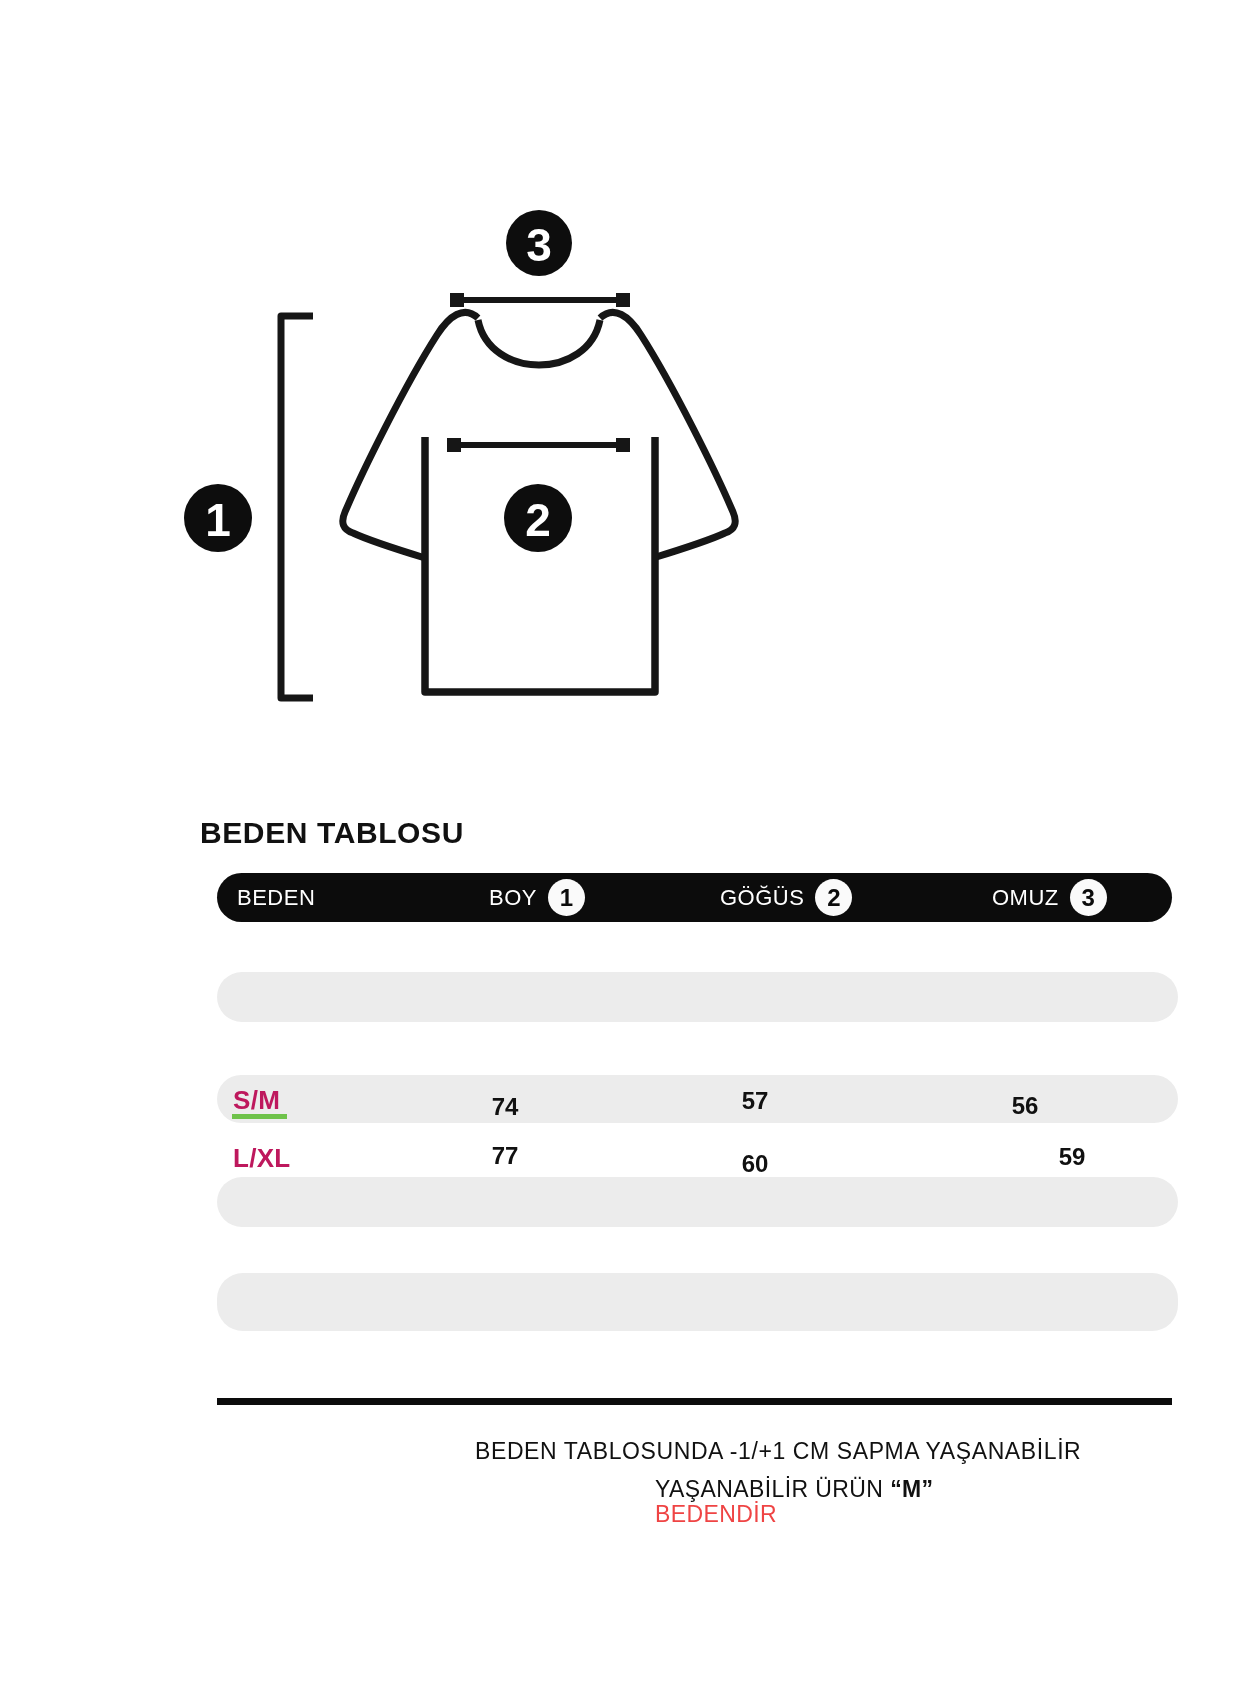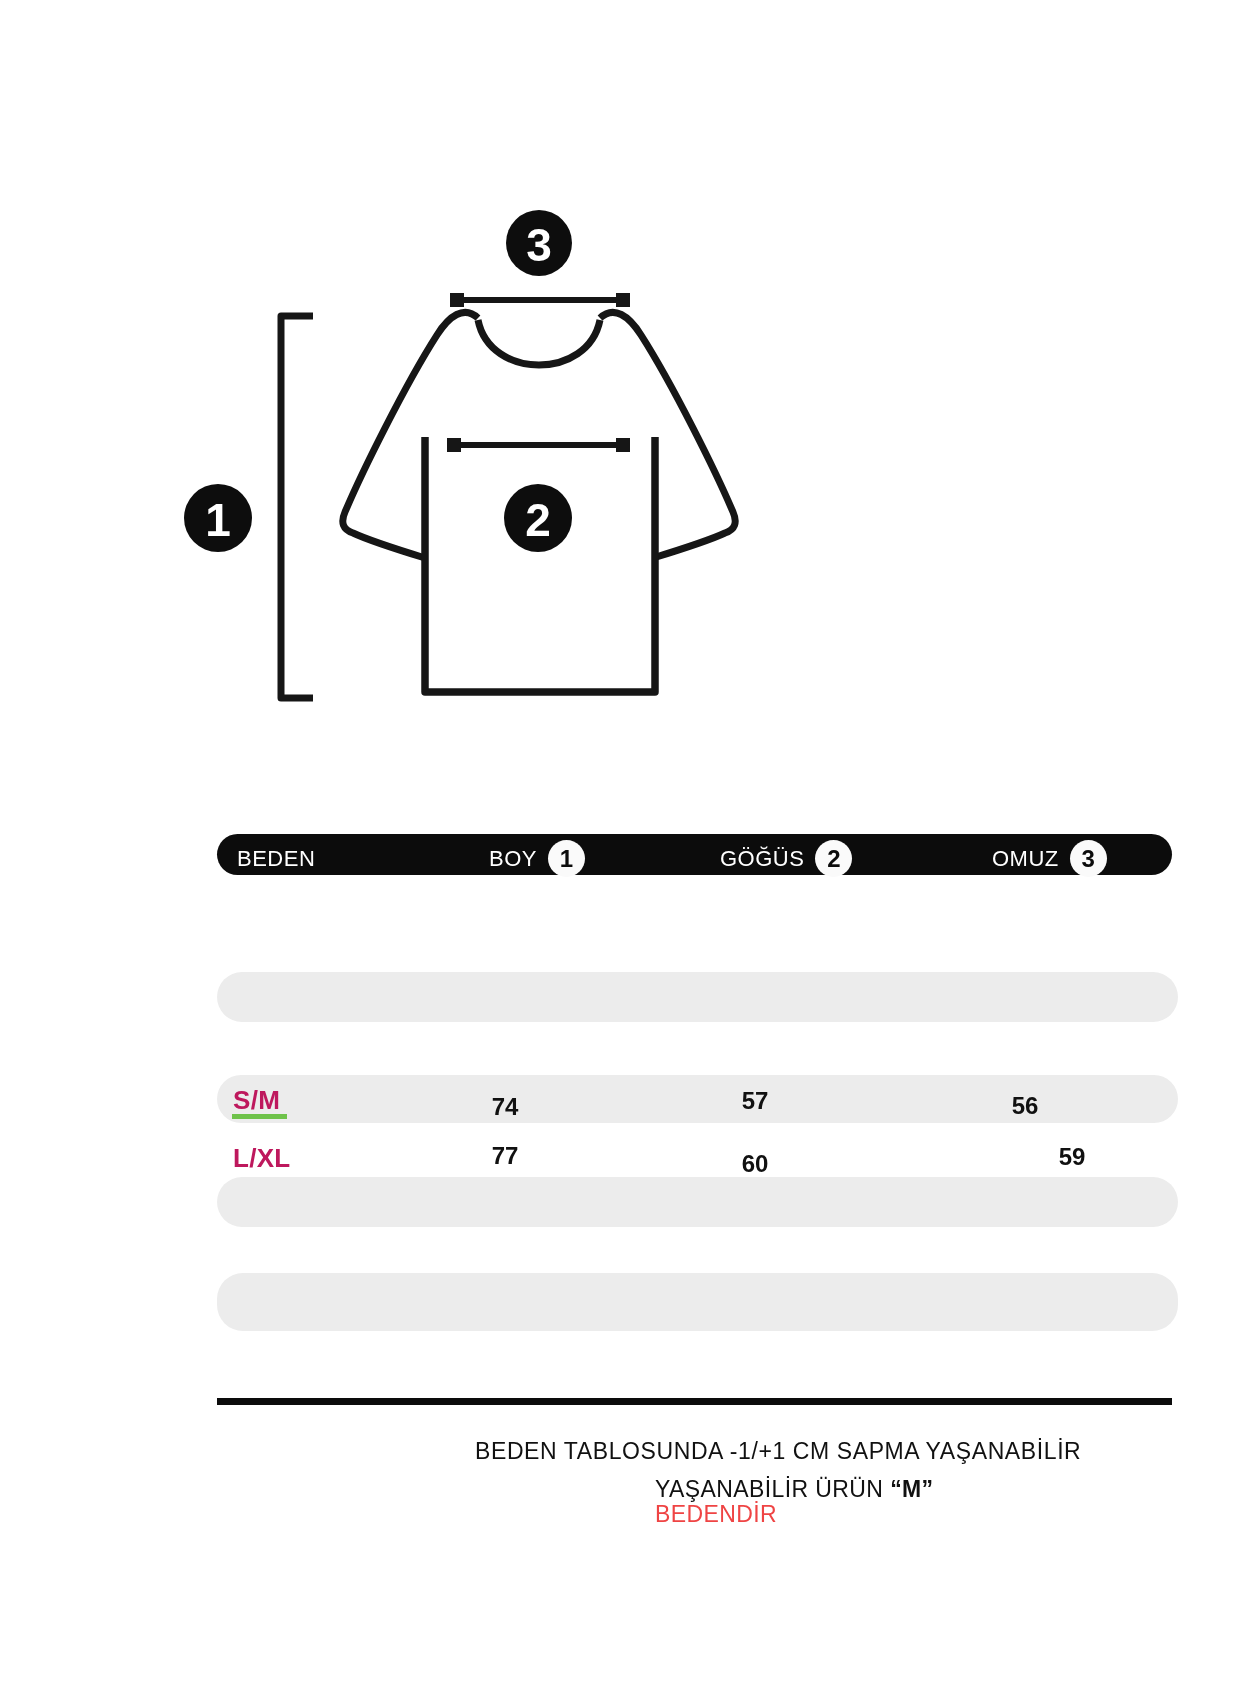--- a/index.html
+++ b/index.html
@@ -7,21 +7,21 @@
           font-family:"Liberation Sans", sans-serif;color:#151515;overflow:hidden;}
 
   
   .diagram-svg{position:absolute;left:0;top:0;}
 
   
   .table-title{position:absolute;left:200px;top:816px;font-size:30px;font-weight:700;
                letter-spacing:.6px;color:#111;}
 
   
-  .header-bar{position:absolute;left:217px;top:834px;width:955px;height:41px;
+  .header-bar{position:absolute;left:217px;top:873px;width:955px;height:49px;
               background:#0c0c0c;border-radius:26px;}
   .hcell{position:absolute;top:0;height:49px;display:flex;align-items:center;gap:11px;}
   .hlabel{color:#fff;font-size:22px;letter-spacing:.5px;}
   .hbadge{width:37px;height:37px;border-radius:50%;background:#fafafa;color:#0c0c0c;
           font-size:24px;font-weight:700;display:flex;align-items:center;justify-content:center;}
 
   
   .pill{position:absolute;left:217px;width:961px;background:#ececec;border-radius:26px;}
   .row-a{top:972px;height:50px;}
   .row-sm{top:1075px;height:48px;}
@@ -77,20 +77,21 @@
     <g>
       <circle cx="218" cy="518" r="34" fill="#0d0d0d"></circle>
       <text x="218" y="520" text-anchor="middle" dominant-baseline="central" font-family="Liberation Sans, sans-serif" font-size="46" font-weight="700" fill="#ffffff">1</text>
     </g>
     <g>
       <circle cx="538" cy="518" r="34" fill="#0d0d0d"></circle>
       <text x="538" y="520" text-anchor="middle" dominant-baseline="central" font-family="Liberation Sans, sans-serif" font-size="46" font-weight="700" fill="#ffffff">2</text>
     </g>
   </svg>
 
+  <div class="table-title">BEDEN TABLOSU</div>
 
   <div class="header-bar">
     <div class="hcell" style="left:20px;">
       <span class="hlabel">BEDEN</span>
     </div>
     <div class="hcell" style="left:251px;margin-left:21px;">
       <span class="hlabel">BOY</span>
       <span class="hbadge">1</span>
     </div>
     <div class="hcell" style="left:503px;">

